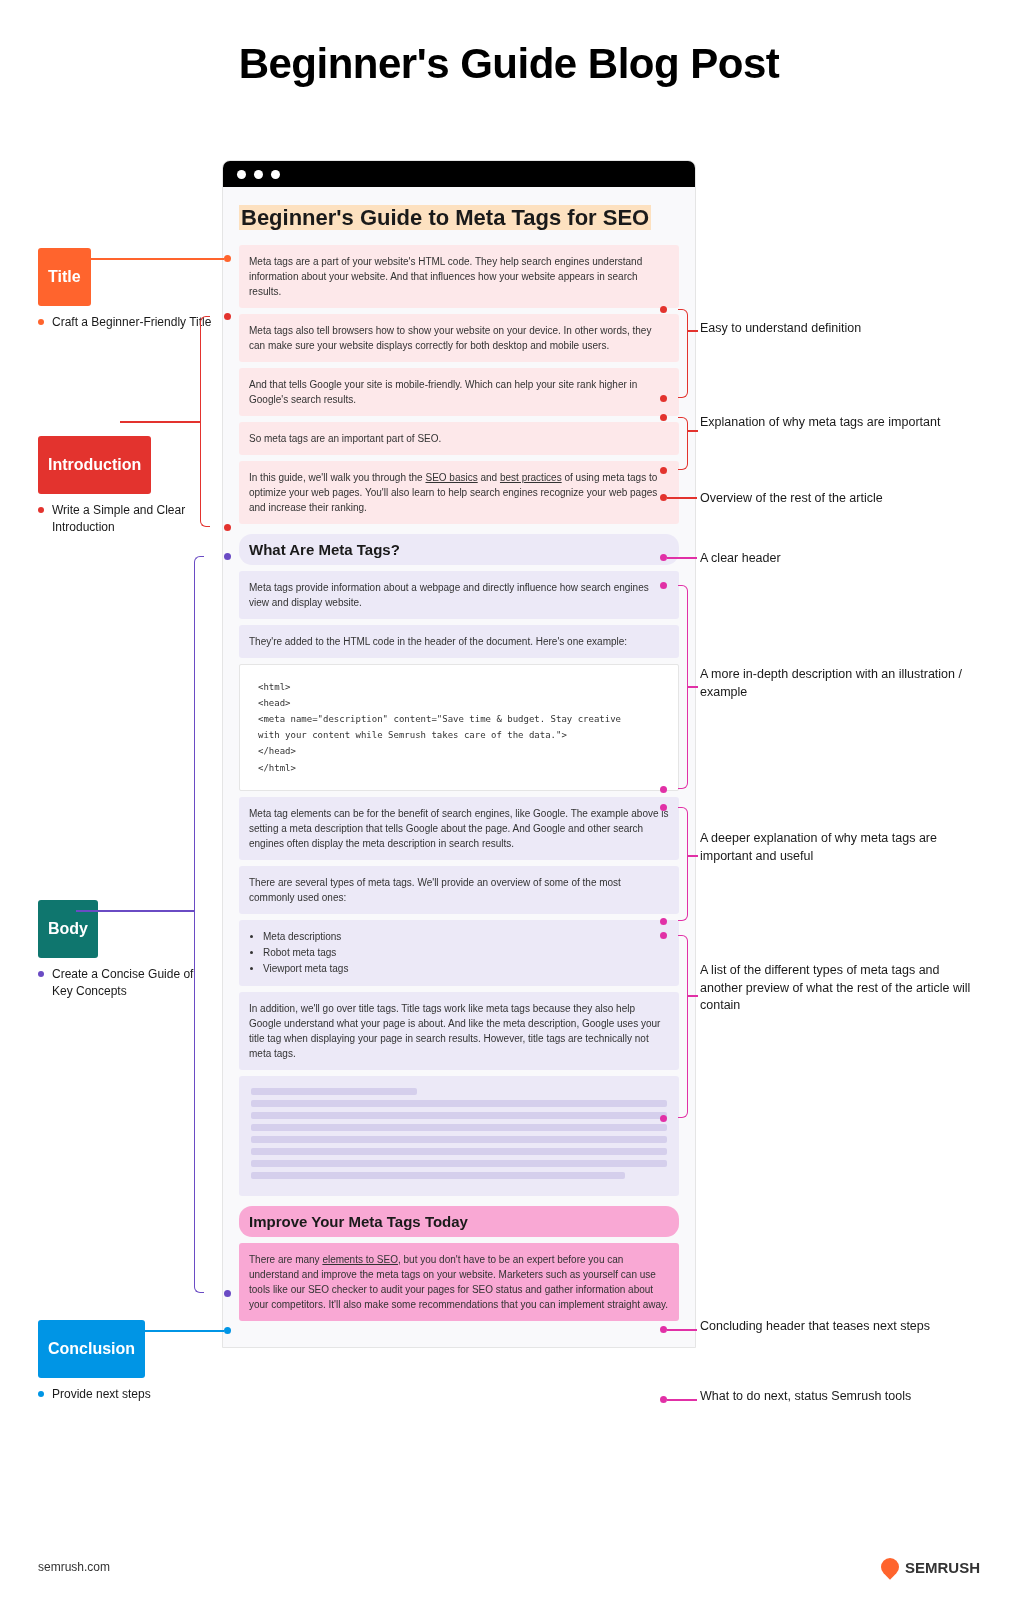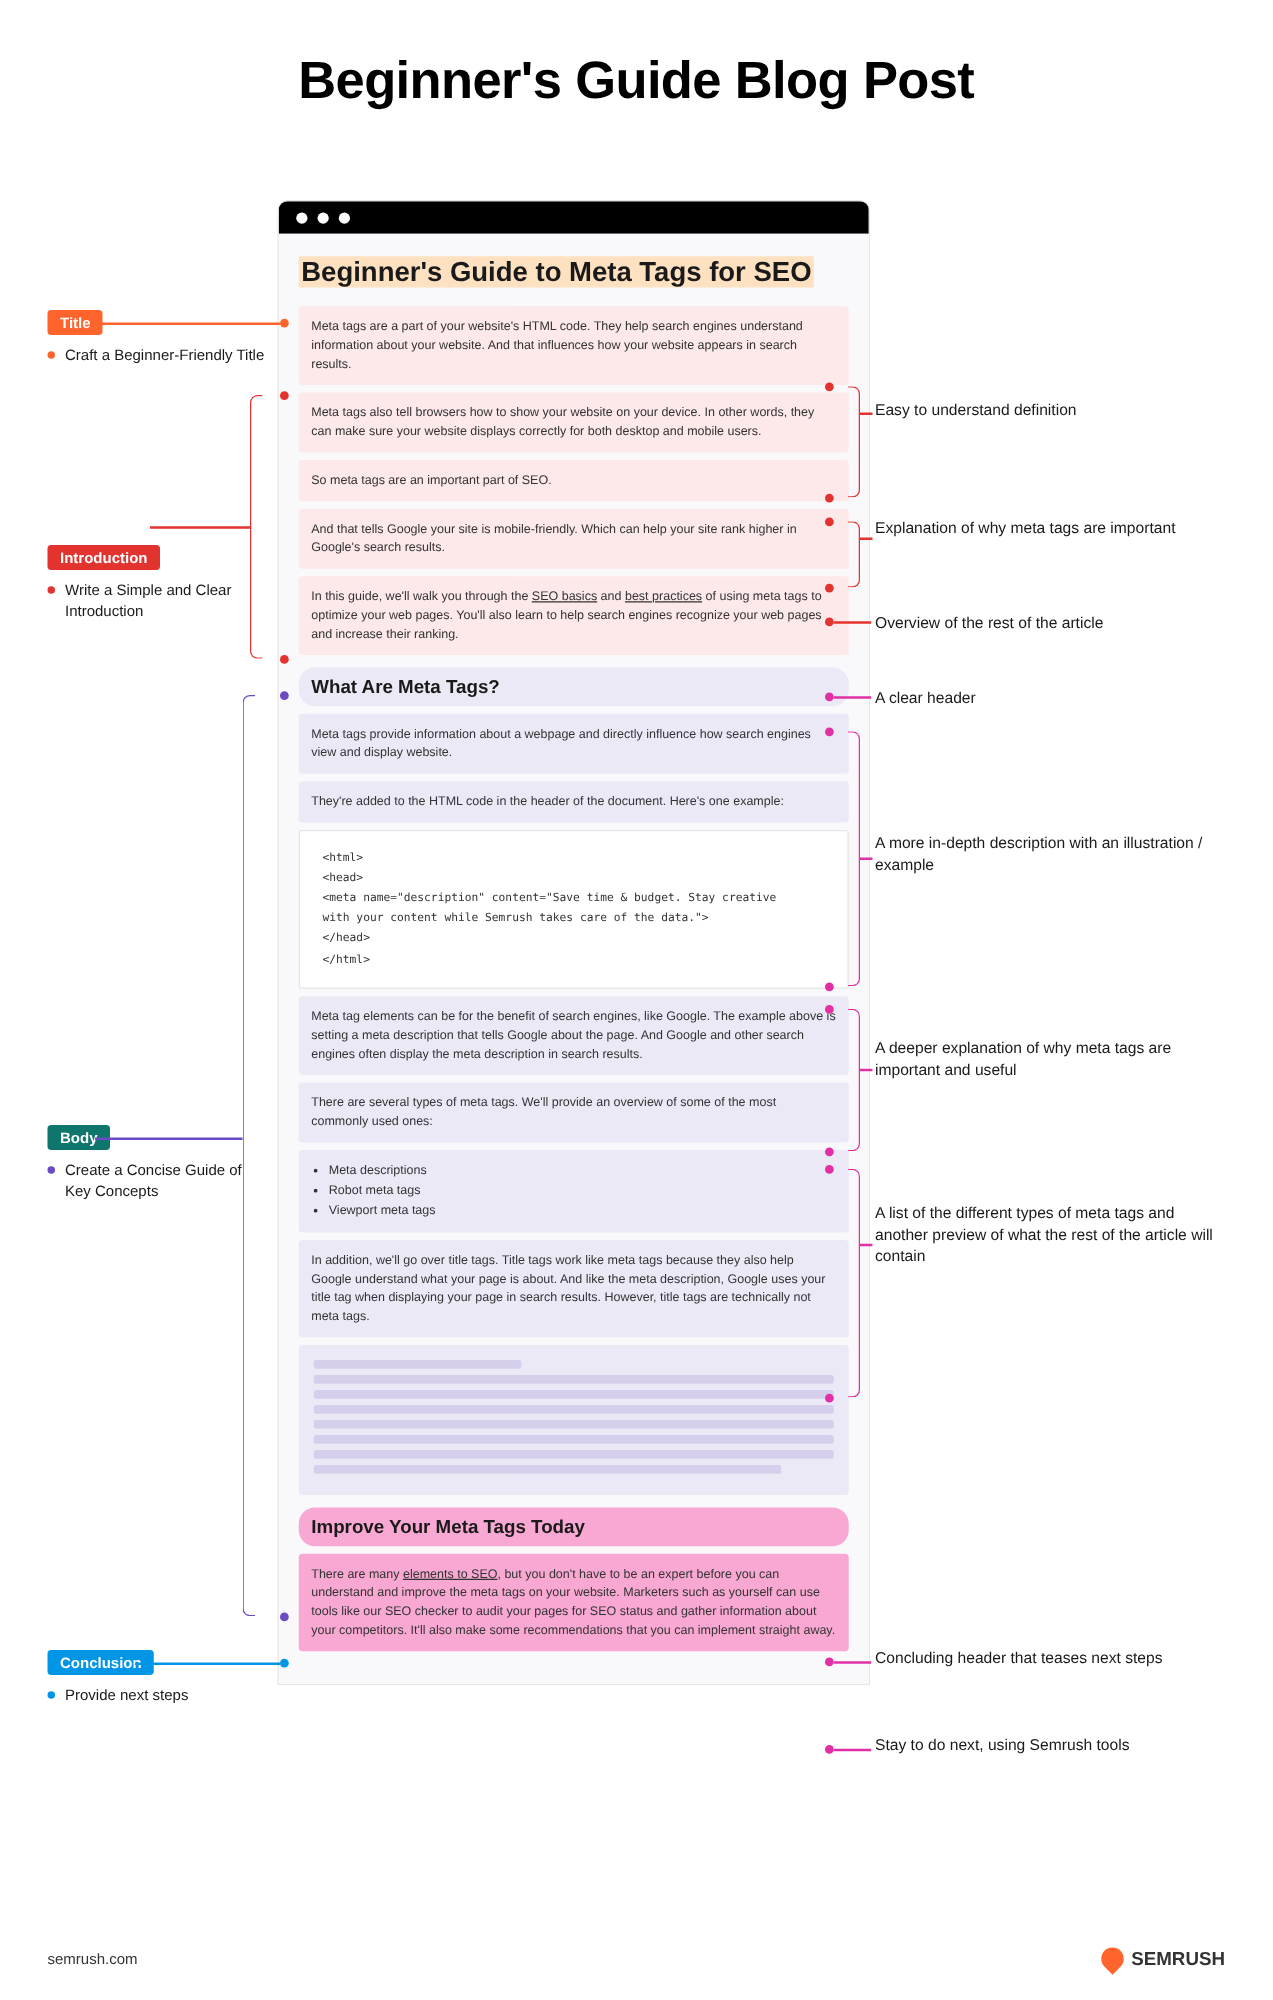--- a/index.html
+++ b/index.html
@@ -20,21 +20,21 @@
 .list{font-size:10px;line-height:1.6;padding:9px 12px 9px 24px}
 .list li{list-style:disc}
 .placeholder{background:#ece9f7;padding:12px;border-radius:3px;margin-bottom:10px}
 .placeholder .line{height:7px;background:#d5cfec;margin-bottom:5px;border-radius:2px}
 .placeholder .line.short{width:40%}
 .placeholder .line.med{width:90%}
 u{text-decoration:underline}
 
 .left-col{position:absolute;left:38px;width:175px}
 .right-col{position:absolute;left:700px;width:280px}
-.tag{display:inline-block;padding:3px 10px;border-radius:3px;color:#fff;font-size:12px;font-weight:700;margin-bottom:8px}
+.tag{display:inline-block;padding:20px 10px;border-radius:3px;color:#fff;font-size:16px;font-weight:700;margin-bottom:8px}
 .t-orange{background:#ff642d}
 .t-red{background:#e3332e}
 .t-purple{background:#0f766e}
 .t-blue{background:#0095e5}
 .left-bullet{font-size:12px;line-height:1.4;padding-left:14px;position:relative;color:#1a1a1a}
 .left-bullet::before{content:"";position:absolute;left:0;top:5px;width:6px;height:6px;border-radius:50%}
 .b-orange::before{background:#ff642d}
 .b-red::before{background:#e3332e}
 .b-purple::before{background:#6a4bc4}
 .b-blue::before{background:#0095e5}
@@ -56,22 +56,22 @@
 <div class="browser">
   <div class="browser-header">
     <div class="dot"></div>
       <div class="dot"></div>
       <div class="dot"></div>
   </div>
   <div class="content">
     <div class="blog-title"><span>Beginner's Guide to Meta Tags for SEO</span></div>
     <div class="para pink">Meta tags are a part of your website's HTML code. They help search engines understand information about your website. And that influences how your website appears in search results.</div>
     <div class="para pink">Meta tags also tell browsers how to show your website on your device. In other words, they can make sure your website displays correctly for both desktop and mobile users.</div>
+    <div class="para pink">And that tells Google your site is mobile-friendly. Which can help your site rank higher in Google's search results.</div>
     <div class="para pink">So meta tags are an important part of SEO.</div>
-    <div class="para pink">And that tells Google your site is mobile-friendly. Which can help your site rank higher in Google's search results.</div>
     <div class="para pink">In this guide, we'll walk you through the <u>SEO basics</u> and <u>best practices</u> of using meta tags to optimize your web pages. You'll also learn to help search engines recognize your web pages and increase their ranking.</div>
 
     <div class="h2 purple">What Are Meta Tags?</div>
     <div class="para purple">Meta tags provide information about a webpage and directly influence how search engines view and display website.</div>
     <div class="para purple">They're added to the HTML code in the header of the document. Here's one example:</div>
     <div class="code">&lt;html&gt;
 &lt;head&gt;
 &lt;meta name="description" content="Save time &amp; budget. Stay creative
 with your content while Semrush takes care of the data."&gt;
 &lt;/head&gt;
@@ -118,21 +118,21 @@
 </div>
 
 <div class="right-col right-text" style="top:320px">Easy to understand definition</div>
 <div class="right-col right-text" style="top:414px">Explanation of why meta tags are important</div>
 <div class="right-col right-text" style="top:490px">Overview of the rest of the article</div>
 <div class="right-col right-text" style="top:550px">A clear header</div>
 <div class="right-col right-text" style="top:666px">A more in-depth description with an illustration / example</div>
 <div class="right-col right-text" style="top:830px">A deeper explanation of why meta tags are important and useful</div>
 <div class="right-col right-text" style="top:962px">A list of the different types of meta tags and another preview of what the rest of the article will contain</div>
 <div class="right-col right-text" style="top:1318px">Concluding header that teases next steps</div>
-<div class="right-col right-text" style="top:1388px">Stay to do next, using Semrush tools</div>
+<div class="right-col right-text" style="top:1388px">What to do next, status Semrush tools</div>
 
 <div class="conn-dot" style="left:224px;top:255px;background:#ff642d"></div>
 <div class="conn-h" style="left:73px;top:258px;width:151px;background:#ff642d"></div>
 
 <div class="conn-dot" style="left:224px;top:313px;background:#e3332e"></div>
 <div class="conn-dot" style="left:224px;top:524px;background:#e3332e"></div>
 <div class="bracket-l" style="left:200px;top:316px;height:211px;border-color:#e3332e;border-radius:6px 0 0 6px"></div>
 <div class="conn-h" style="left:120px;top:421px;width:80px;background:#e3332e"></div>
 
 <div class="conn-dot" style="left:224px;top:553px;background:#6a4bc4"></div>

